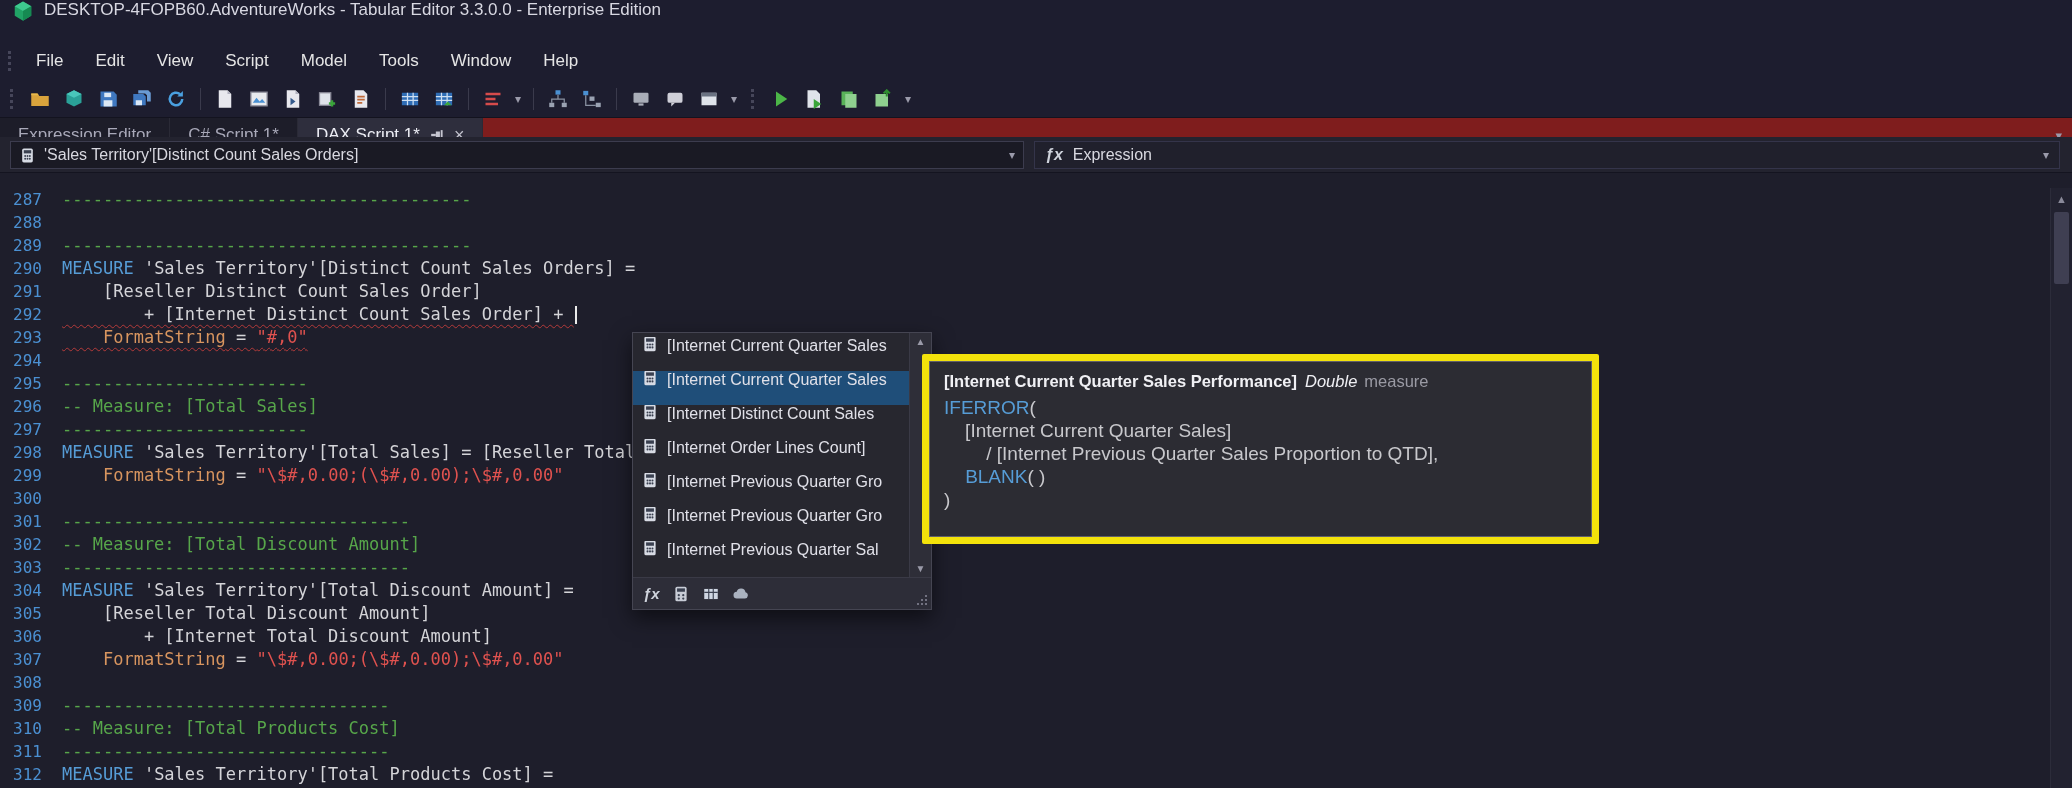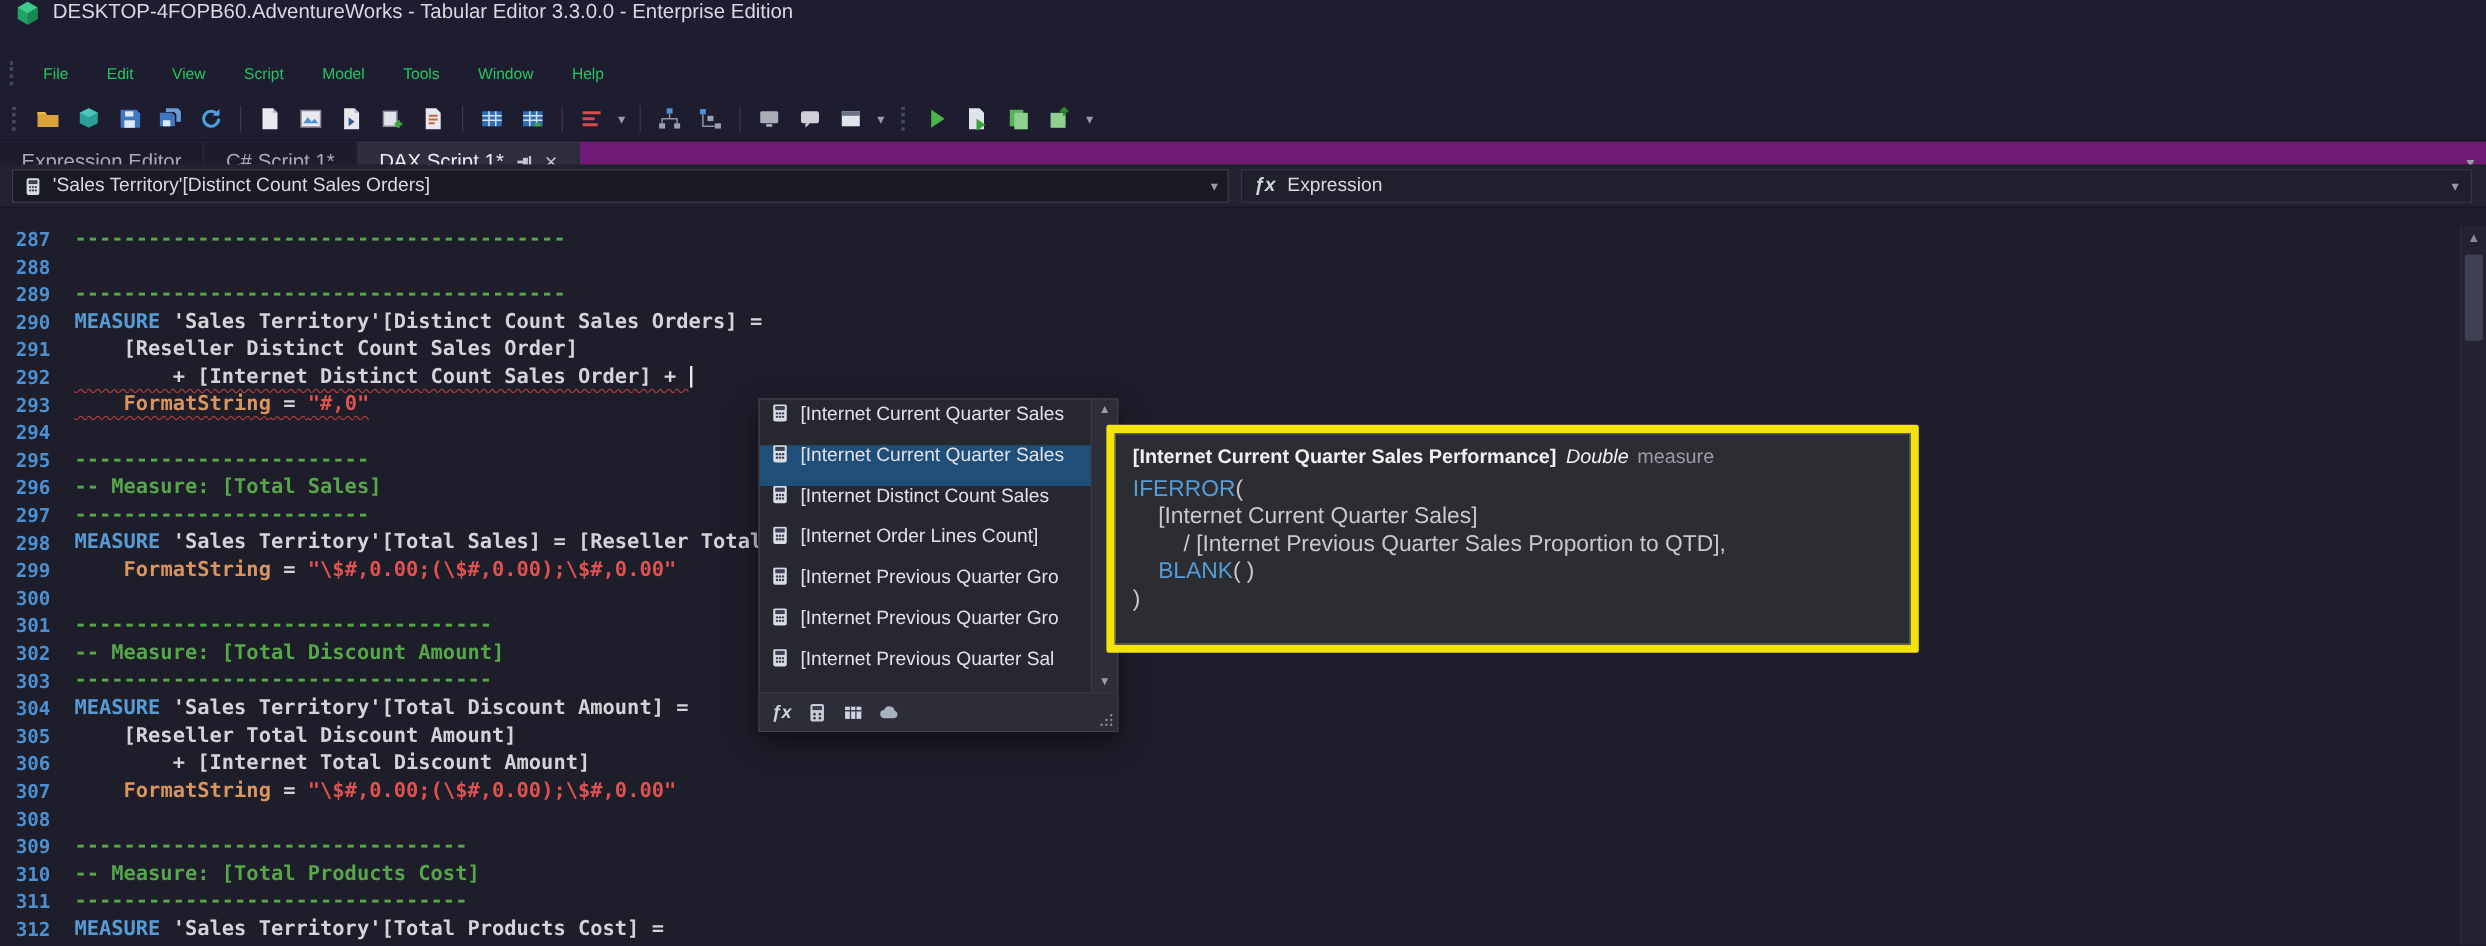--- a/index.html
+++ b/index.html
@@ -11,32 +11,32 @@
   .titlebar { position:absolute; top:0; left:0; right:0; height:42px; background:#1d1d2f;
     display:flex; align-items:flex-start; padding-left:12px; gap:10px; }
   .titlebar .title-text { color:#d8d8e2; font-size:17px; }
   .logo svg { width:22px; height:22px; display:block; }
 
   
   .menubar { position:absolute; top:42px; left:0; right:0; height:38px; background:#1d1d2f;
     display:flex; align-items:center; }
   .vgrip { width:4px; height:20px; border-left:3px dotted #46465a; margin:0 8px; }
   .menu-items { display:flex; height:100%; }
-  .menu-item { padding:0 16px; display:flex; align-items:center; color:#22c55e; font-size:13px; cursor:default; }
+  .menu-item { padding:0 16px; display:flex; align-items:center; color:#e5e5e5; font-size:17px; cursor:default; }
 
   
   .toolbar { position:absolute; top:80px; left:0; right:0; height:38px; background:#1d1d2f;
     border-bottom:1px solid #13131f; display:flex; align-items:center; gap:2px; padding-left:2px; }
   .tbtn { width:32px; height:30px; display:flex; align-items:center; justify-content:center; border-radius:3px; }
   .tbtn svg { width:20px; height:20px; }
   .tsep { width:1px; height:22px; background:#3a3a4c; margin:0 6px; flex:none; }
   .tdrop { color:#9a9aaa; font-size:12px; width:14px; text-align:center; }
 
   
-  .tabbar { position:absolute; top:118px; left:0; right:0; height:34px; background:#701a75;
+  .tabbar { position:absolute; top:118px; left:0; right:0; height:34px; background:#7f1d1d;
     display:flex; align-items:stretch; }
   .tab { display:flex; align-items:center; gap:10px; padding:0 18px; font-size:17px;
     color:#a9a9b9; background:#1d1d29; border-right:1px solid #2a2a36; }
   .tab.active { background:#2e2e3d; color:#ecedf4; }
   .tab .close-x { font-size:18px; color:#c5c5d0; line-height:1; }
   .tab .pin svg { width:14px; height:14px; display:block; }
   .tab-chevron { position:absolute; right:10px; top:0; height:34px; display:flex; align-items:center;
     color:#9a9aaa; font-size:13px; }
 
   
@@ -49,21 +49,21 @@
   .combo .chev { margin-left:auto; color:#9a9aaa; font-size:12px; }
   .expr-right { position:absolute; left:1034px; right:12px; top:4px; height:28px; background:#20202c;
     border:1px solid #34344a; display:flex; align-items:center; gap:10px; padding:0 10px;
     color:#d8d8e0; font-size:16px; }
   .fxicon { font-style:italic; font-weight:bold; color:#cfd3dc; font-size:16px; }
   .expr-right .chev { margin-left:auto; color:#9a9aaa; font-size:12px; }
 
   
   .editor { position:absolute; top:188px; left:0; right:22px; bottom:0; background:#1e1e2b;
     font-family:"DejaVu Sans Mono", monospace; font-size:17px; overflow:hidden; }
-  .code-line { display:flex; height:23px; line-height:23px; white-space:pre;font-weight:bold; }
+  .code-line { display:flex; height:23px; line-height:23px; white-space:pre; }
   .ln { width:62px; flex:none; text-align:right; padding-right:20px; color:#4b90d2; font-size:16px; }
   .code { white-space:pre; color:#d4d4d8; }
   .cm { color:#57a64a; }
   .kw { color:#569cd6; }
   .pl { color:#d4d4d8; }
   .fs { color:#d8955f; }
   .st { color:#e0524f; }
   .err span { text-decoration:underline; text-decoration-style:wavy; text-decoration-color:#b33a3a;
     text-decoration-thickness:1px; text-underline-offset:4px; }
   .caret { display:inline-block; width:2px; height:18px; background:#eaeaea; vertical-align:middle;

